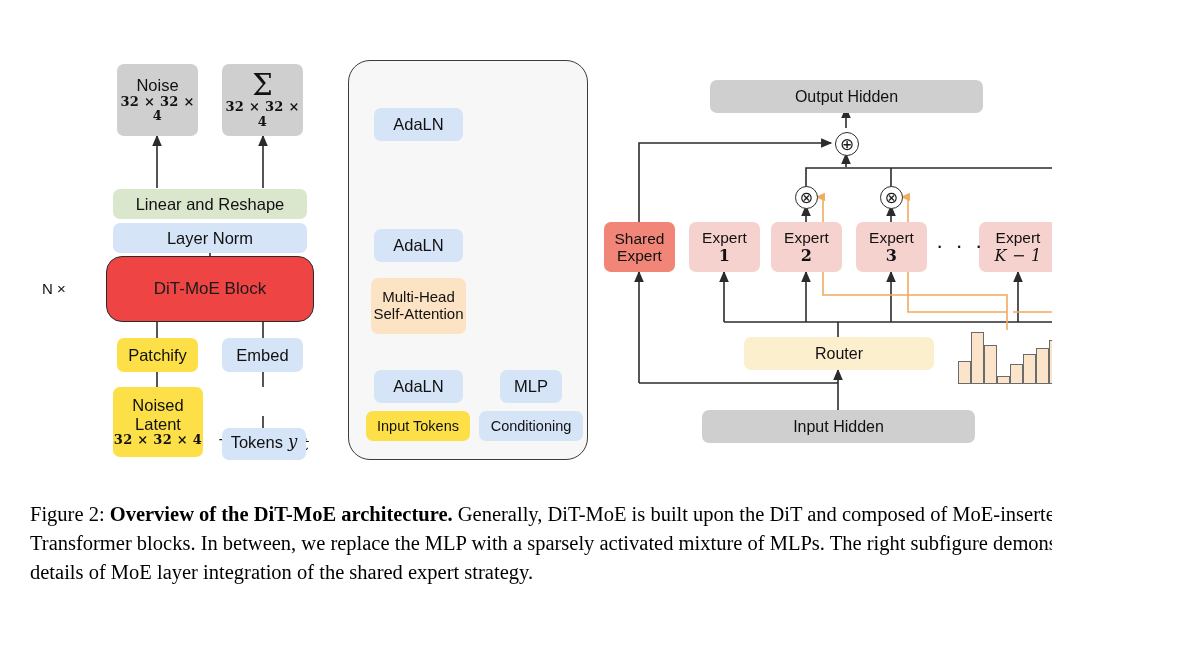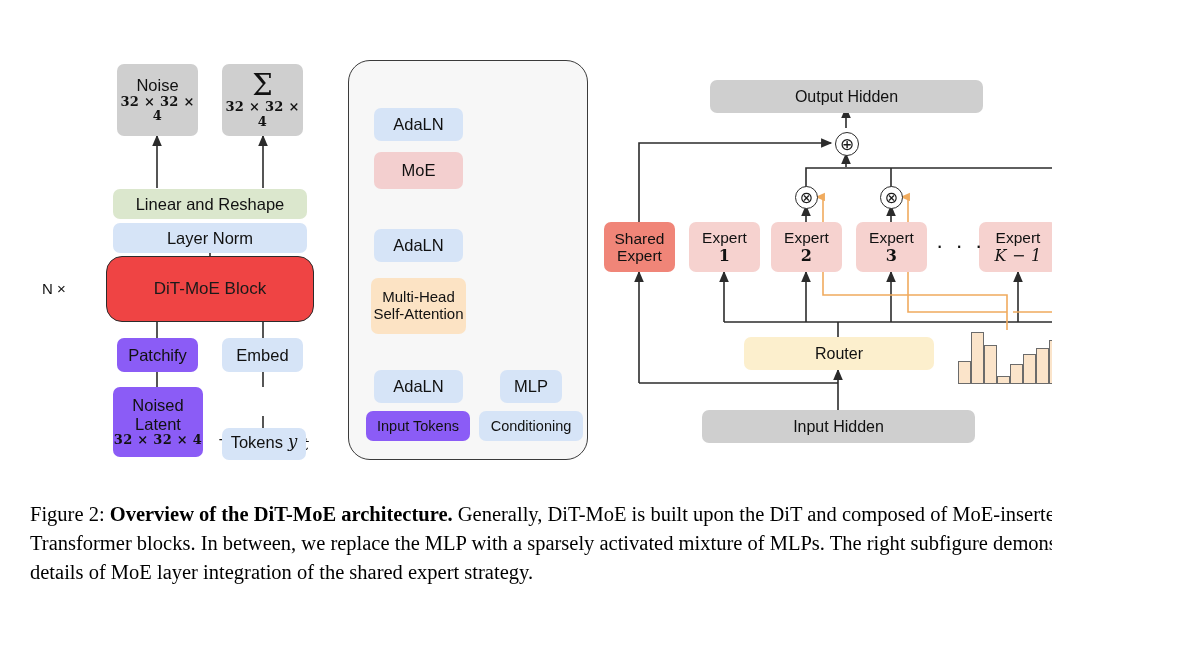--- a/index.html
+++ b/index.html
@@ -2,21 +2,21 @@
 <html><head>
 <meta charset="utf-8">
 <style>
   html,body{margin:0;padding:0;background:#ffffff;}
   body{width:1198px;height:650px;font-family:"Liberation Sans",sans-serif;color:#1a1a1a;}
   #fig{position:relative;width:1052px;height:650px;overflow:hidden;}
   .box{position:absolute;box-sizing:border-box;display:flex;flex-direction:column;
        align-items:center;justify-content:center;border-radius:7px;text-align:center;
        font-size:16.5px;line-height:1.12;color:#111;}
   .gray{background:#cfcfcf;}
-  .lgray{background:#8b5cf6;}
+  .lgray{background:#fde047;}
   .blue{background:#d6e4f7;}
   .green{background:#dbe7cd;}
   .pink{background:#f3cfcf;}
   .orange{background:#fce3c4;}
   .yellow{background:#fcefcd;}
   .expert{background:#f6d2cf;}
   .shared{background:#f08578;}
   .dim{font-family:"DejaVu Serif",serif;font-weight:bold;font-size:13px;letter-spacing:.3px;}
   .ital{font-family:"DejaVu Serif",serif;font-style:italic;}
   .panel{position:absolute;box-sizing:border-box;background:#f7f7f7;
@@ -163,21 +163,20 @@
   </div>
 
   <div class="box blue" style="left:222px;top:428px;width:84px;height:29px;flex-direction:row;gap:5px;">
     <span>Tokens</span>
     <span class="ital">y</span>
   </div>
 
   <div class="panel" style="left:348px;top:60px;width:240px;height:400px;"></div>
 
   <div class="box blue" style="left:374px;top:108px;width:89px;height:33px;">AdaLN</div>
-  <div class="box pink" style="left:374px;top:152px;width:89px;height:37px;">MoE</div>
   <div class="box blue" style="left:374px;top:229px;width:89px;height:33px;">AdaLN</div>
   <div class="box orange" style="left:371px;top:278px;width:95px;height:56px;font-size:15px;">
     <div>Multi-Head</div>
     <div>Self-Attention</div>
   </div>
   <div class="box blue" style="left:374px;top:370px;width:89px;height:33px;">AdaLN</div>
   <div class="box blue" style="left:500px;top:370px;width:62px;height:33px;">MLP</div>
   <div class="box lgray" style="left:366px;top:411px;width:104px;height:30px;font-size:14.5px;">Input Tokens</div>
   <div class="box blue" style="left:479px;top:411px;width:104px;height:30px;font-size:14.5px;">Conditioning</div>
 

